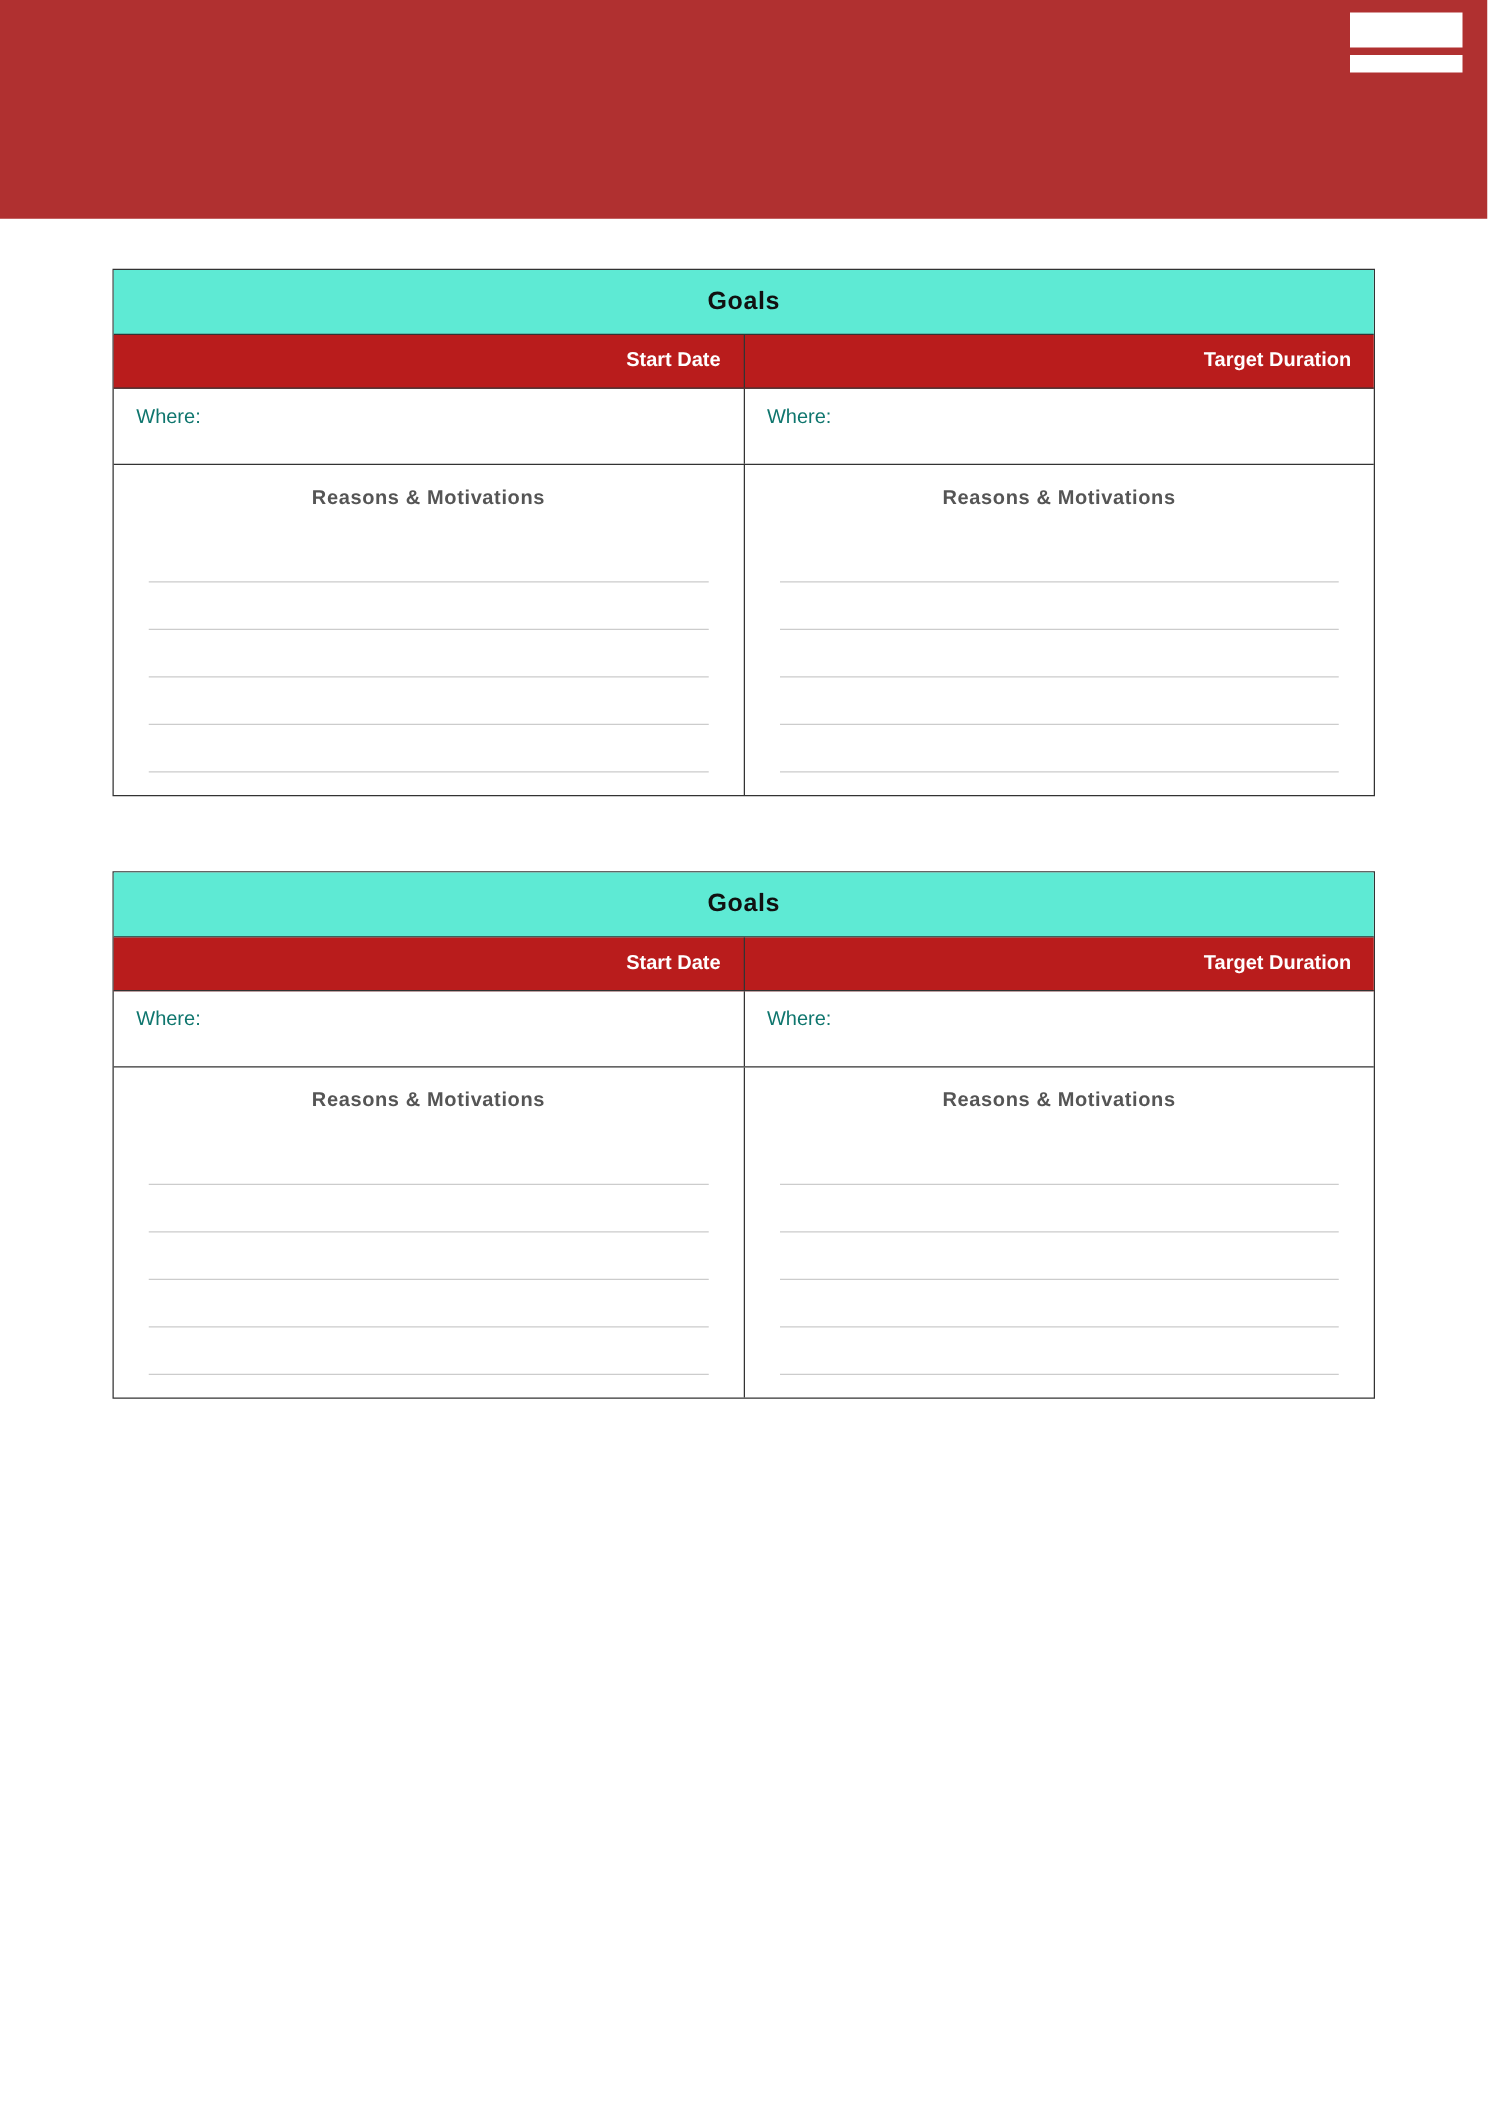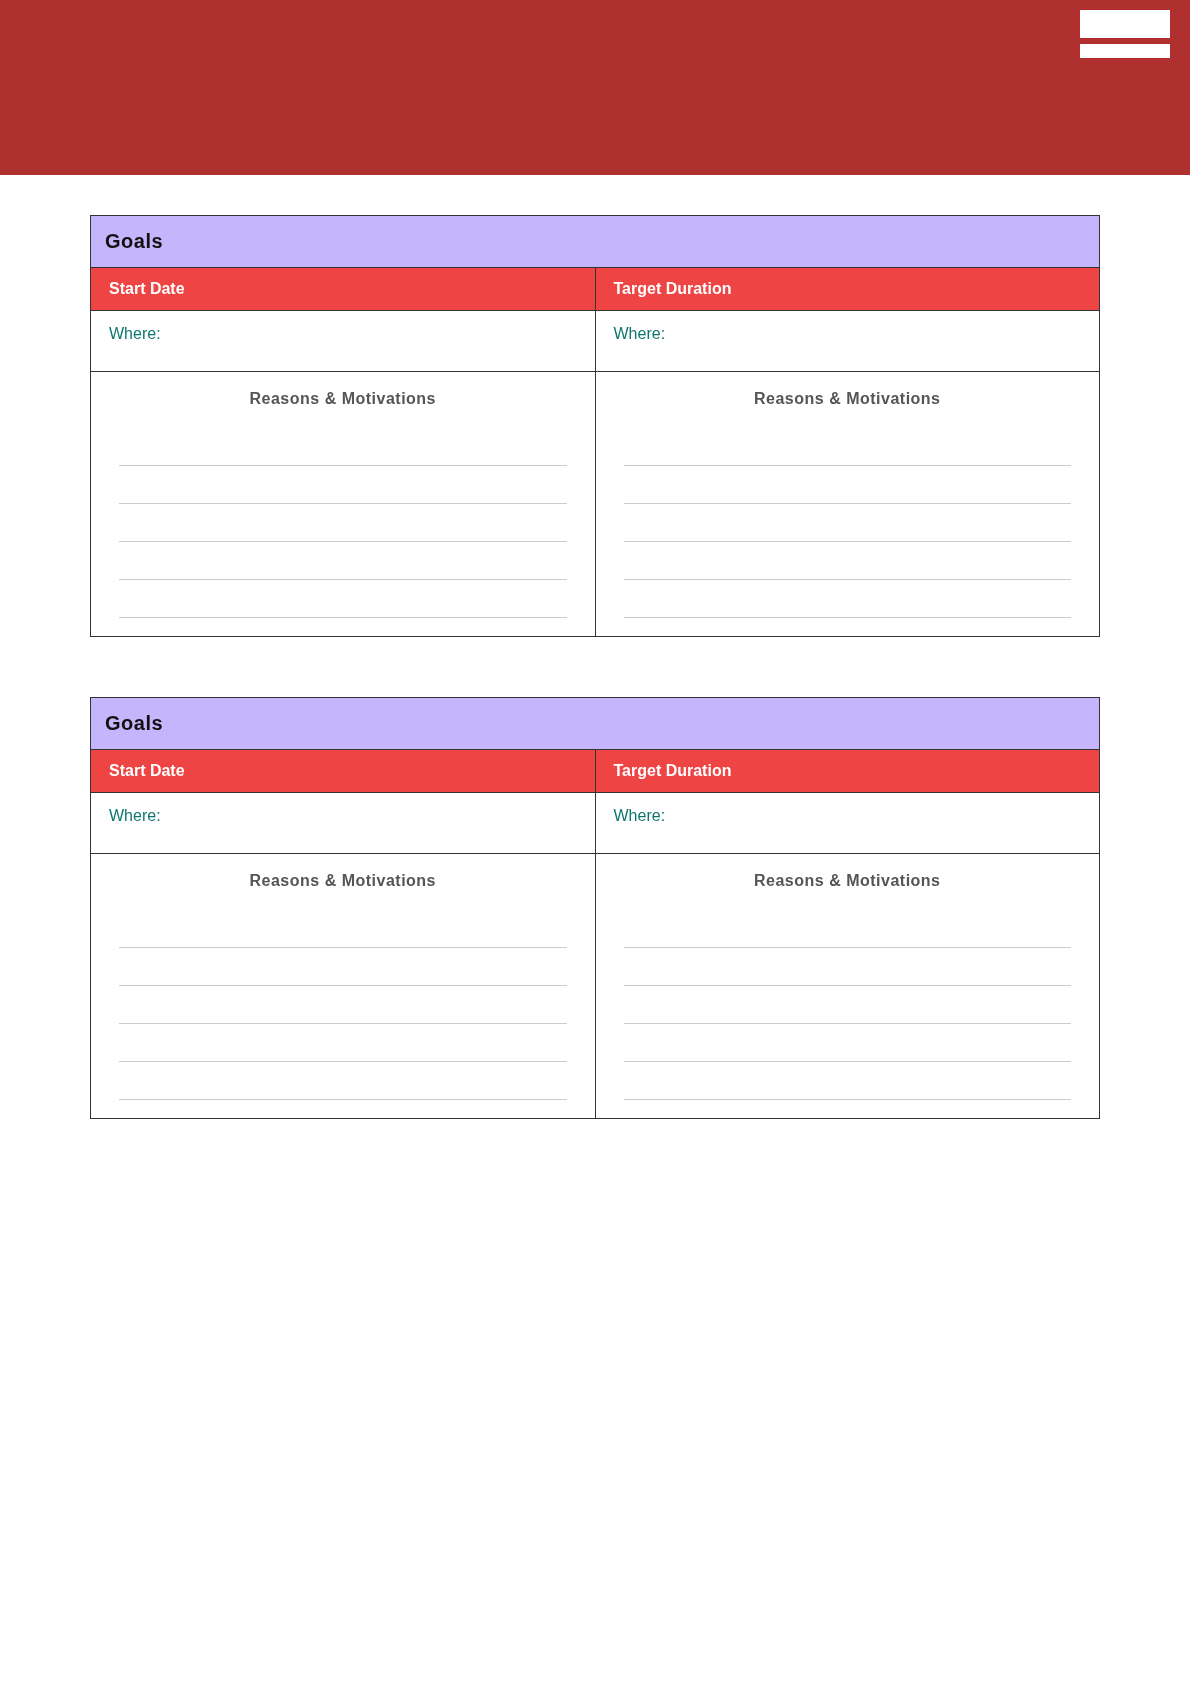--- a/index.html
+++ b/index.html
@@ -59,37 +59,39 @@
     }
 
     
     .goals-table-wrapper {
       border: 1.5px solid #333333;
       margin-bottom: 60px;
       width: 100%;
     }
 
     .goals-title-row {
-      background: #c4b5fd;
+      background: #5eead4;
+      text-align: center;
       padding: 14px;
       border-bottom: 1.5px solid #333333;
     }
 
     .goals-title-row span {
       font-size: 20px;
       font-weight: bold;
       color: #111111;
       font-family: Arial, sans-serif;
       letter-spacing: 0.5px;
     }
 
     .goals-header-row {
       display: flex;
-      background-color: #ef4444;
+      background-color: #b91c1c;
       border-bottom: 1.5px solid #333333;
+      text-align: right;
     }
 
     .goals-header-cell {
       flex: 1;
       padding: 12px 18px;
       color: #ffffff;
       font-size: 16px;
       font-weight: bold;
       font-family: Arial, sans-serif;
     }

